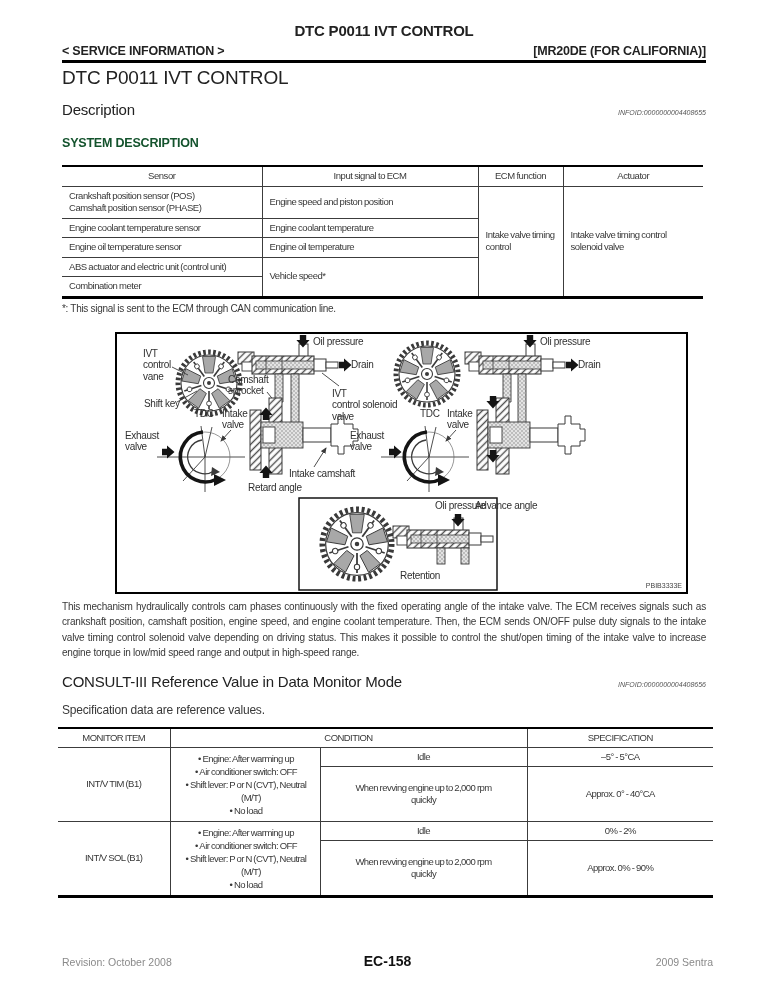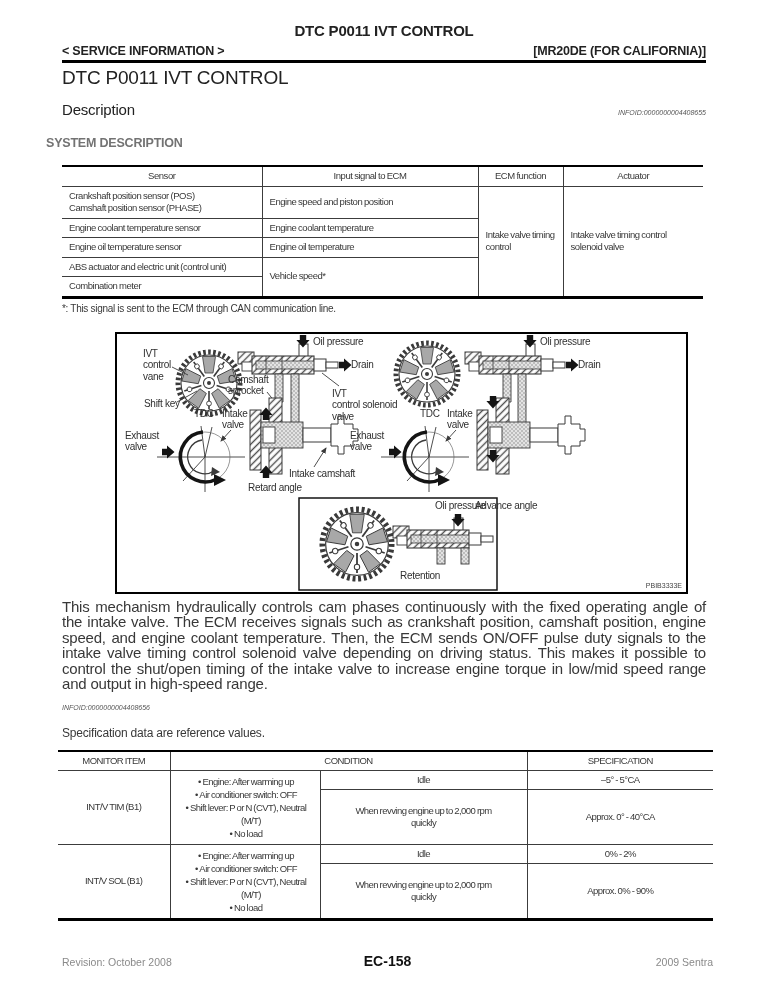--- a/index.html
+++ b/index.html
@@ -6,39 +6,39 @@
   .page{position:relative;width:768px;height:994px;background:#fff;overflow:hidden;
         font-family:"Liberation Sans","DejaVu Sans",sans-serif;color:#383838;}
   .doc-title{padding-top:22px;text-align:center;font-size:15px;font-weight:bold;color:#222;letter-spacing:-0.2px;}
   .header-row{display:flex;justify-content:space-between;margin:5px 62px 0 62px;
               font-size:12.5px;font-weight:bold;color:#222;letter-spacing:-0.2px;}
   .rule{margin:2px 62px 0 62px;border-top:3px solid #000;}
   .section-title{margin:4px 62px 0 62px;font-size:19px;font-weight:400;color:#222;letter-spacing:-0.2px;}
   .sub-row{display:flex;justify-content:space-between;align-items:flex-end;margin:12px 62px 0 62px;}
   .h2{font-size:15px;font-weight:400;color:#222;letter-spacing:-0.2px;}
   .infoid{font-size:7px;font-style:italic;color:#555;margin-bottom:2px;}
-  .h3{margin:18px 62px 0 46px;font-size:12.5px;font-weight:bold;color:#737373;letter-spacing:-0.2px;}
+  .h3{margin:18px 62px 0 62px;font-size:12.5px;font-weight:bold;color:#14532d;letter-spacing:-0.2px;}
 
   table{border-collapse:collapse;table-layout:fixed;}
   .t1{margin:15px 0 0 62px;width:641px;font-size:9.5px;letter-spacing:-0.45px;word-spacing:-0.5px;
       border-top:2px solid #000;border-bottom:3px solid #000;line-height:12.5px;}
   .t1 th{font-weight:400;text-align:center;padding:3px 4px;border-bottom:1px solid #3c3c3c;}
   .t1 td{padding:3px 7px;vertical-align:middle;border-bottom:1px solid #3c3c3c;text-align:left;}
   .t1 td+td,.t1 th+th{border-left:1px solid #3c3c3c;}
   .t1 tr:last-child td{border-bottom:none;}
   .t1 td[rowspan]{border-bottom:none;}
   .pre{white-space:pre-line;}
   .footnote{margin:4px 62px 0 62px;font-size:10px;letter-spacing:-0.3px;}
 
   .diagram{position:relative;margin:18px 0 0 115px;width:569px;height:258px;border:2px solid #000;background:#fff;}
   .diagram svg{position:absolute;left:0;top:0;}
   .dlbl{position:absolute;font-size:10px;line-height:11.5px;letter-spacing:-0.3px;color:#303030;white-space:pre-line;}
   .figid{position:absolute;right:4px;bottom:3px;font-size:7px;color:#444;letter-spacing:0;}
 
-  .body-text{margin:5px 62px 0 62px;font-size:15px;line-height:15.5px;text-align:justify;letter-spacing:-0.2px;}
+  .body-text{margin:5px 62px 0 62px;font-size:10px;line-height:15.5px;text-align:justify;letter-spacing:-0.2px;}
   .note{margin:13px 62px 0 62px;font-size:12px;letter-spacing:-0.2px;}
 
   .t2{margin:10px 0 0 58px;width:655px;font-size:9.5px;letter-spacing:-0.55px;word-spacing:-0.5px;
       border-top:2px solid #000;border-bottom:3px solid #000;line-height:12px;}
   .t2 th{font-weight:400;text-align:center;padding:3px 4px;border-bottom:1px solid #3c3c3c;}
   .t2 td{padding:3px 7px;vertical-align:middle;border-bottom:1px solid #3c3c3c;text-align:center;}
   .t2 td+td,.t2 th+th{border-left:1px solid #3c3c3c;}
   .t2 td.bl{border-left:1px solid #3c3c3c;}
   .t2 tbody tr:last-child td{border-bottom:none;}
   .t2 tbody tr:nth-child(3) td[rowspan]{border-bottom:none;}
@@ -280,20 +280,21 @@
 valve</div>
     <div class="dlbl" style="left:358px;top:166px">Advance angle</div>
     <div class="dlbl" style="left:318px;top:166px">Oli pressure</div>
     <div class="dlbl" style="left:283px;top:236px">Retention</div>
     <div class="figid">PBIB3333E</div>
   </div>
 
   <p class="body-text">This mechanism hydraulically controls cam phases continuously with the fixed operating angle of the intake valve. The ECM receives signals such as crankshaft position, camshaft position, engine speed, and engine coolant temperature. Then, the ECM sends ON/OFF pulse duty signals to the intake valve timing control solenoid valve depending on driving status. This makes it possible to control the shut/open timing of the intake valve to increase engine torque in low/mid speed range and output in high-speed range.</p>
 
   <div class="sub-row">
+    <span class="h2">CONSULT-III Reference Value in Data Monitor Mode</span>
     <span class="infoid">INFOID:0000000004408656</span>
   </div>
   <div class="note">Specification data are reference values.</div>
 
   <table class="t2">
     <colgroup>
         <col style="width:112px">
         <col style="width:150px">
         <col style="width:207px">
         <col style="width:186px">

